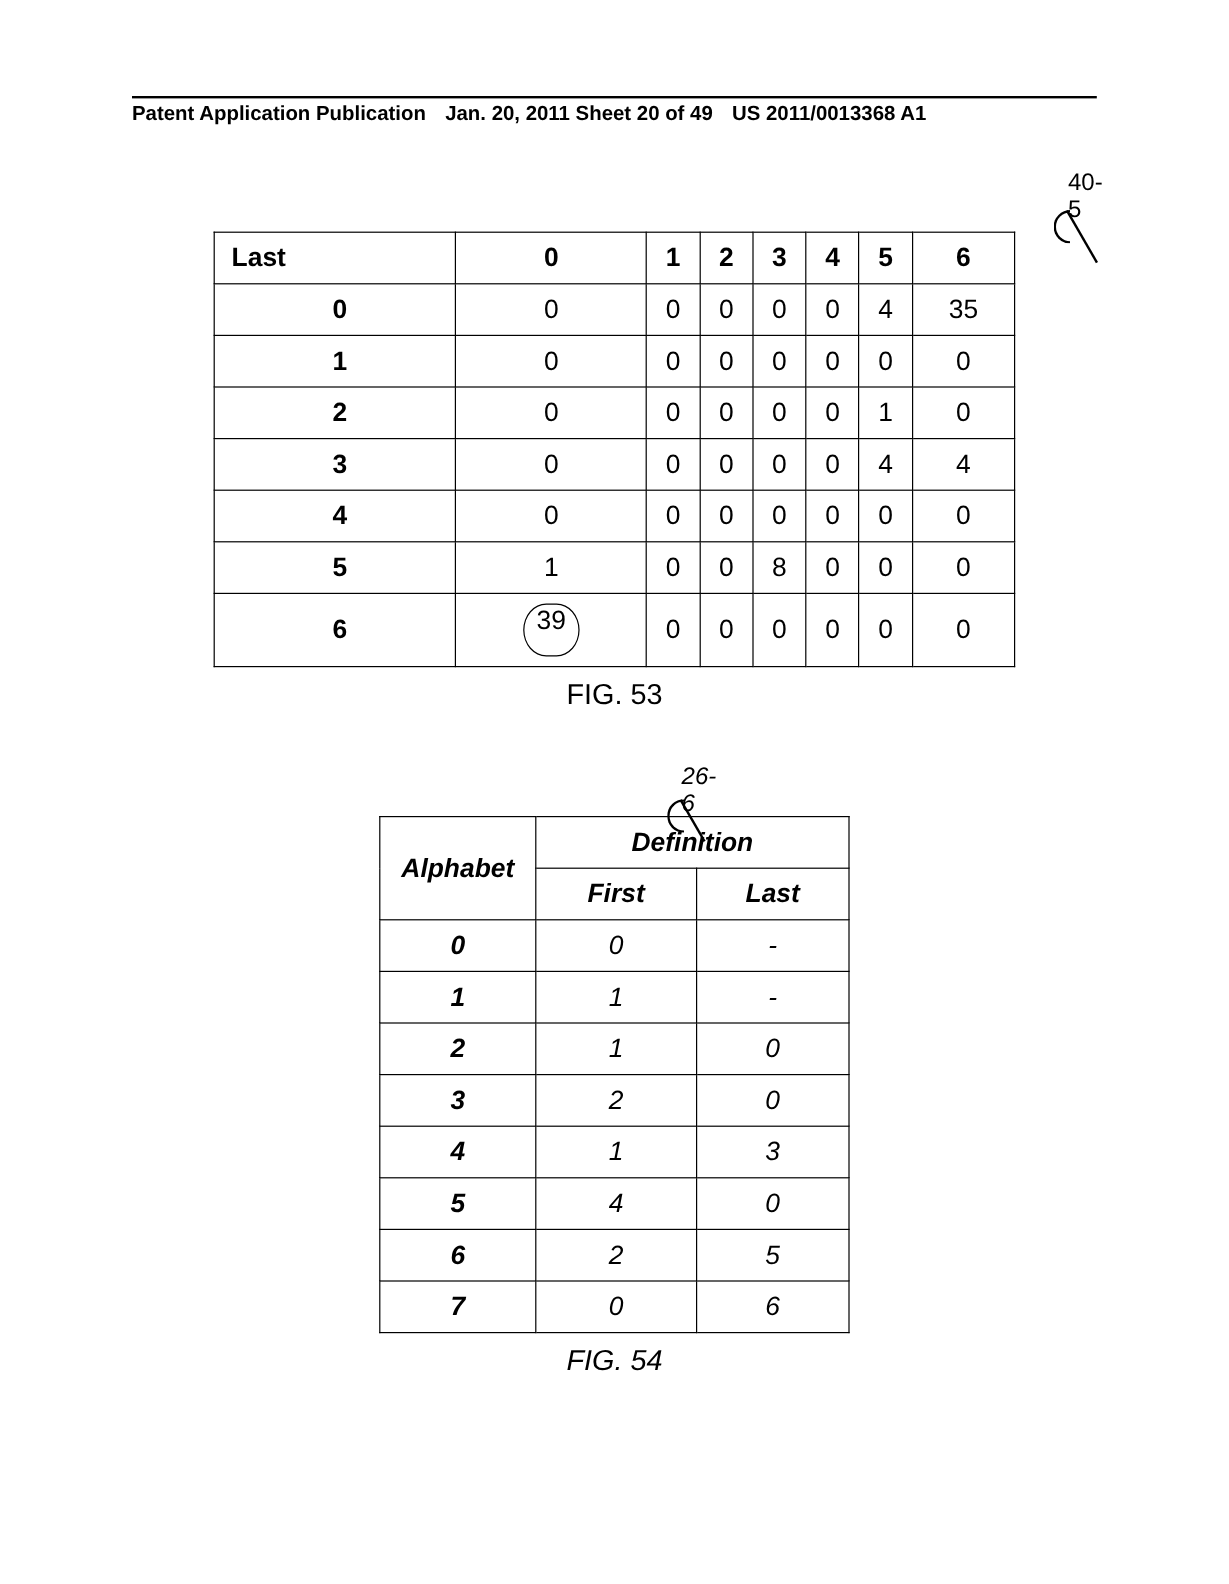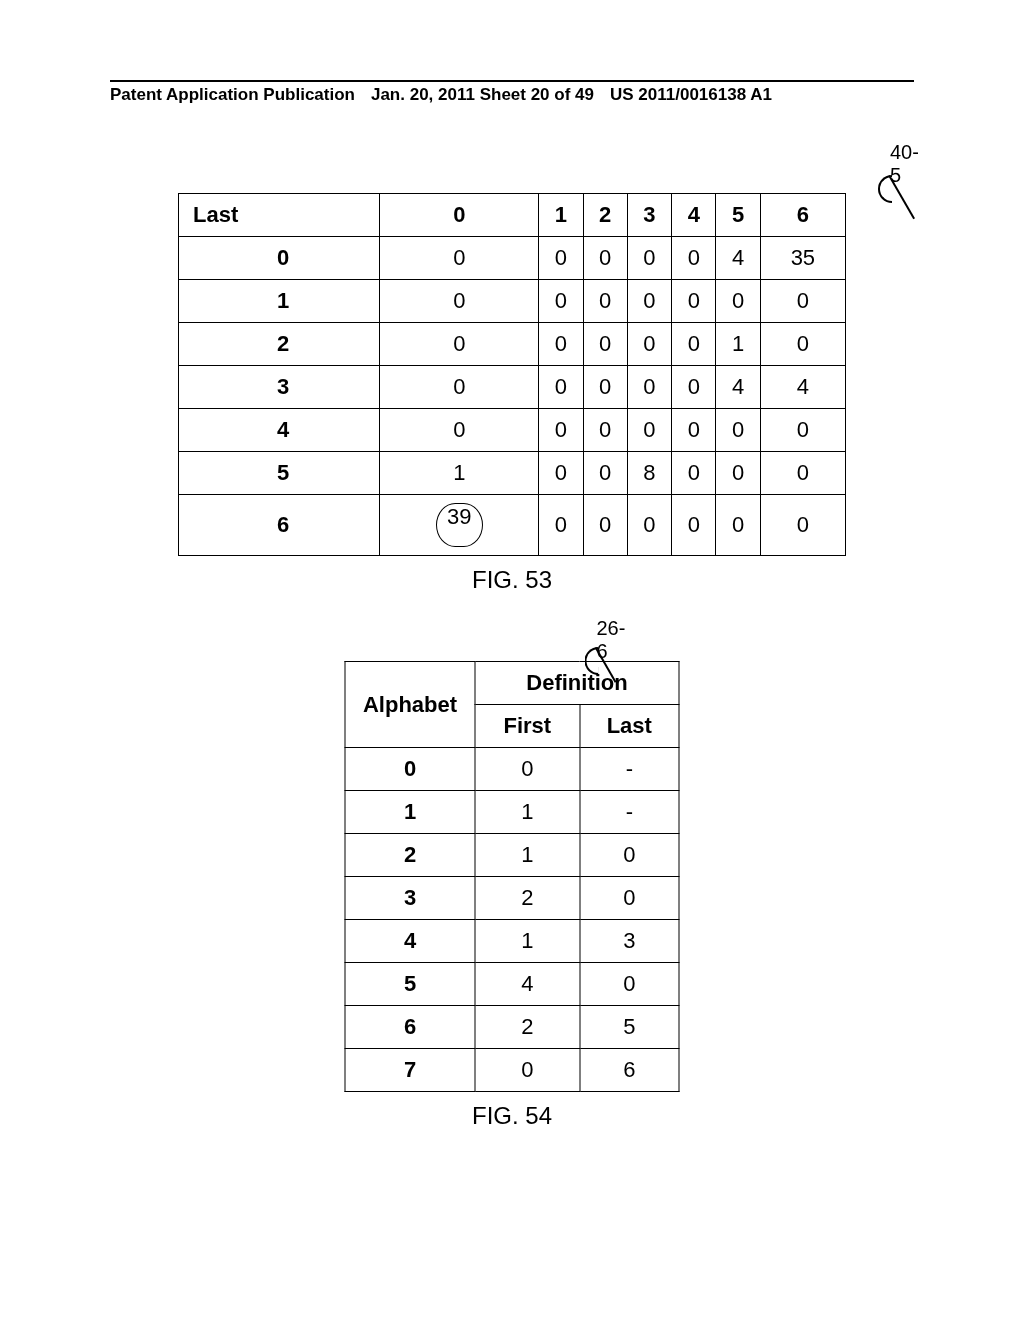--- a/index.html
+++ b/index.html
@@ -29,21 +29,21 @@
     font-size: 17px;
     font-weight: bold;
     gap: 16px;
   }
   .figure-wrap {
     position: absolute;
     left: 50%;
     transform: translateX(-50%);
   }
   .fig53-wrap { top: 193px; width: 668px; }
-  .fig54-wrap { top: 661px; width: 335px; }
+  .fig54-wrap { top: 680px; width: 392px; font-style: italic; }
 
   .ref-leader {
     position: absolute;
     font-size: 20px;
   }
   .ref-leader .line {
     position: absolute;
     width: 40px;
     border-top: 2px solid #000;
     transform-origin: top left;
@@ -88,21 +88,21 @@
     line-height: 1.2;
   }
 </style>
 </head>
 <body>
 
 <div class="header-line"></div>
 <div class="header-texts">
   <span>Patent Application Publication</span>
   <span>Jan. 20, 2011  Sheet 20 of 49</span>
-  <span>US 2011/0016138 A1</span>
+  <span>US 2011/0013368 A1</span>
 </div>
 
 <div class="figure-wrap fig53-wrap">
 
   <div class="ref-leader" style="left:720px; top:-40px;">
     <span class="num" style="left:-8px; top:-12px;">40-5</span>
     <span class="open-curve" style="left:-20px; top:22px;"></span>
     <span class="line" style="left:-8px; top:22px; width:50px; transform:rotate(60deg);"></span>
   </div>
 

